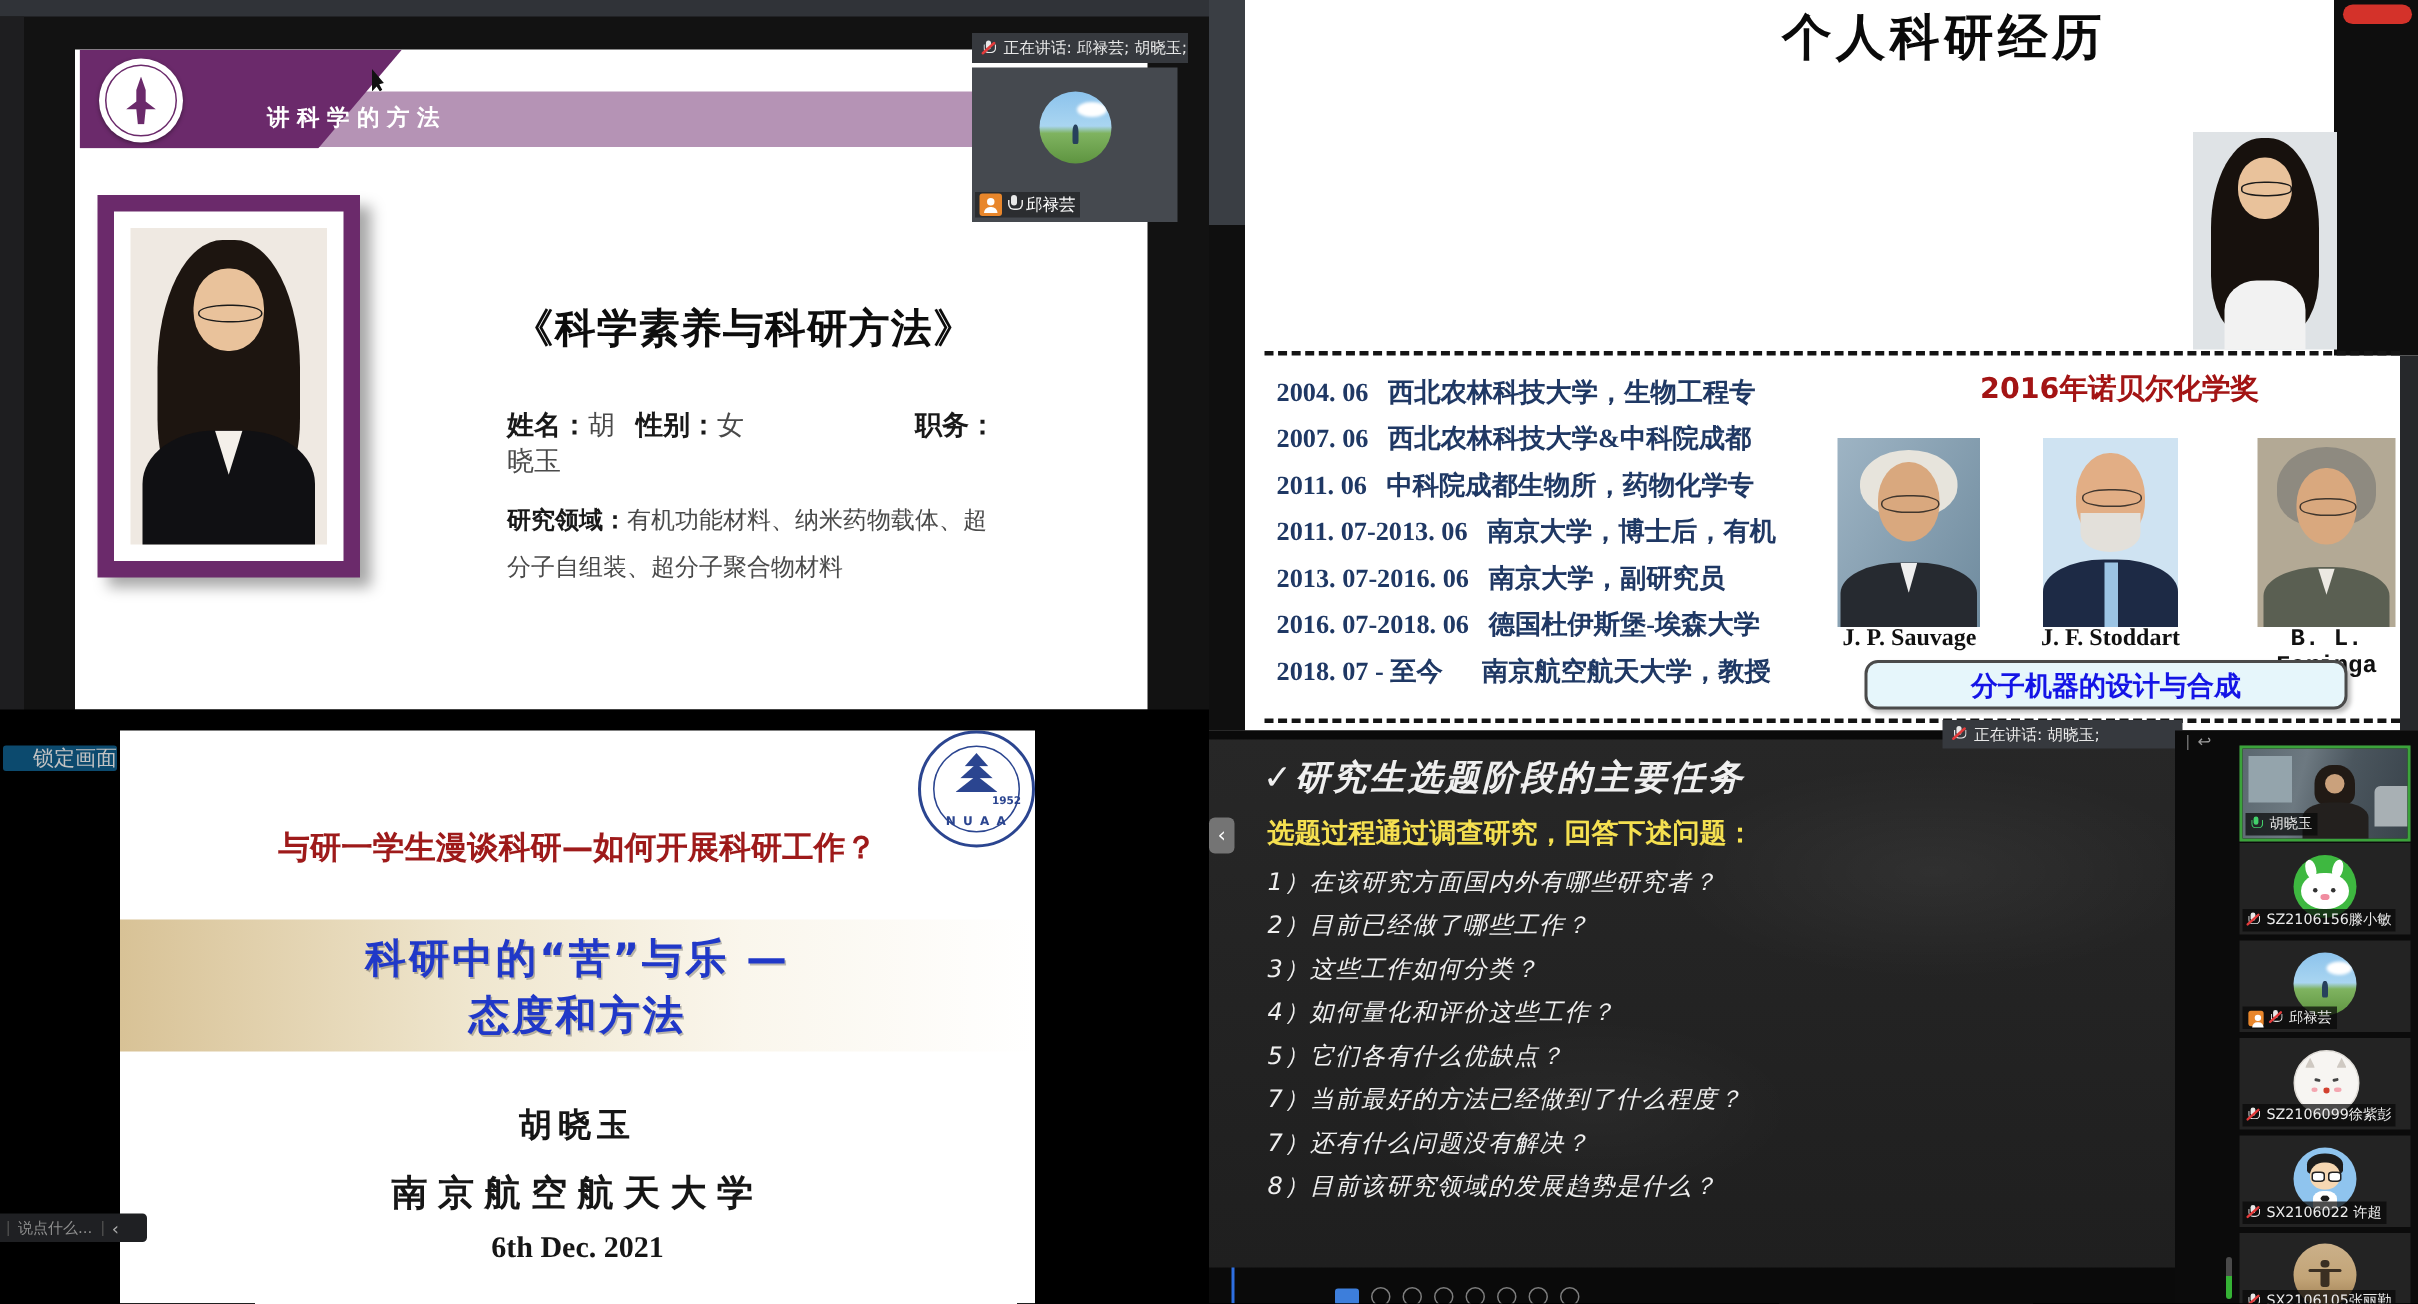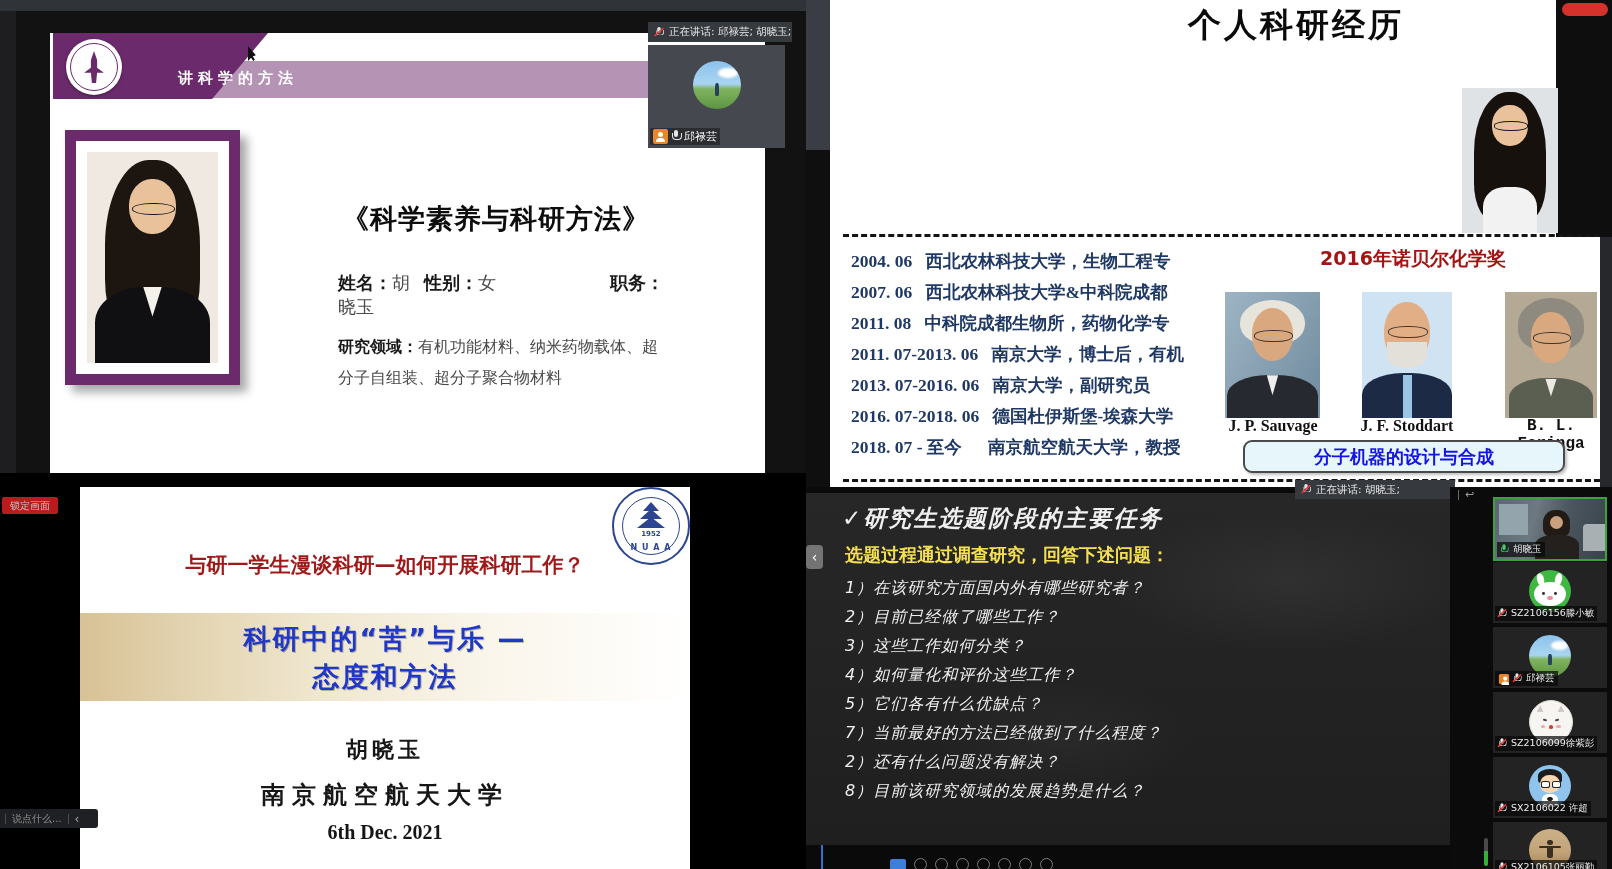--- a/index.html
+++ b/index.html
@@ -56,21 +56,21 @@
   
   .q3-slide{left:80px;top:487px;width:610px;height:382px;background:#fff;}
   .q3-band{position:absolute;left:0;top:126px;width:610px;height:88px;background:linear-gradient(90deg,#D8C296 0%,#EFE6CE 38%,#FAF6EC 68%,#fff 100%);}
   .q3-red{position:absolute;left:0;top:64px;width:100%;text-align:center;color:#9E1A1A;font-weight:800;font-size:21px;}
   .q3-blue{position:absolute;width:100%;text-align:center;color:#2038C8;font-weight:800;font-size:27px;letter-spacing:2px;text-shadow:1px 1px 0 rgba(0,0,0,.25);}
   .q3-black{position:absolute;width:100%;text-align:center;color:#161616;font-weight:700;}
   .nuaa{position:absolute;left:532px;top:0;width:74px;height:74px;background:#fff;border:2.5px solid #2B4590;border-radius:50%;}
   .nuaa::before{content:'';position:absolute;inset:8px;border:1px solid #2B4590;border-radius:50%;}
   .nuaa span{position:absolute;left:50%;transform:translateX(-50%);background:#2B4590;clip-path:polygon(50% 0,100% 100%,0 100%);}
   .nuaa em{position:absolute;width:100%;text-align:center;font-style:normal;color:#2B4590;}
-  .pill{position:absolute;background:#b91c1c;color:#c3c3c3;font-size:10px;display:flex;align-items:center;justify-content:center;border-radius:2px;}
+  .pill{position:absolute;background:#0c4a6e;color:#c3c3c3;font-size:14px;display:flex;align-items:center;justify-content:center;border-radius:2px;padding-left:20px;}
   .chatbar{position:absolute;left:0;top:809px;width:88px;height:19px;background:#1f2023;border-radius:0 3px 3px 0;display:flex;align-items:center;gap:6px;padding:0 5px;color:#8f8f8f;font-size:10px;}
   .chatbar .div{width:1px;height:10px;background:#4a4a4a;}
   
   .board{position:absolute;left:806px;top:493px;width:644px;height:352px;color:#efefef;
     background:radial-gradient(ellipse 300px 120px at 75% 25%,rgba(255,255,255,.05),transparent 60%),
                radial-gradient(ellipse 220px 100px at 40% 70%,rgba(255,255,255,.035),transparent 60%),
                linear-gradient(#272727,#1f1f1f);}
   .board .hd{position:absolute;left:36px;top:10px;font-size:23px;font-weight:700;font-style:italic;letter-spacing:2px;}
   .board .sub{position:absolute;left:39px;top:50px;font-size:18px;font-weight:700;color:#F5E050;}
   .board .qs{position:absolute;left:39px;top:80px;font-size:16px;font-style:italic;line-height:29px;letter-spacing:1px;}
@@ -173,21 +173,21 @@
       <span style="left:31%;top:12%;width:38%;height:28%;background:#E9C29B;border-radius:48%;"></span>
       <span style="left:33%;top:23%;width:34%;height:5%;border:1px solid #1a1a1a;border-radius:45%;"></span>
       <span style="left:22%;top:68%;width:56%;height:34%;background:#f2f2f2;border-radius:40% 40% 0 0;"></span>
     </div>
 
     <div class="dashline" style="left:37px;top:234px;width:757px;"></div>
 
     <div class="abs" style="left:45px;top:246px;width:340px;height:220px;overflow:hidden;">
       <div class="tl-row">2004. 06   西北农林科技大学，生物工程专</div>
       <div class="tl-row">2007. 06   西北农林科技大学&amp;中科院成都</div>
-      <div class="tl-row">2011. 08   中科院成都生物所，药物化学专</div>
+      <div class="tl-row">2011. 06   中科院成都生物所，药物化学专</div>
       <div class="tl-row">2011. 07-2013. 06   南京大学，博士后，有机</div>
       <div class="tl-row">2013. 07-2016. 06   南京大学，副研究员</div>
       <div class="tl-row">2016. 07-2018. 06   德国杜伊斯堡-埃森大学</div>
       <div class="tl-row">2018. 07 - 至今      南京航空航天大学，教授</div>
     </div>
 
     <div class="nobel-title" style="left:477px;top:246px;">2016年诺贝尔化学奖</div>
 
     <div class="portrait" style="left:419px;top:292px;width:95px;height:126px;background:linear-gradient(120deg,#9eb4c4,#6f8b9e);">
       <span style="left:16%;top:6%;width:68%;height:36%;background:#e7e4dc;border-radius:50% 50% 45% 45%;"></span>
@@ -222,21 +222,21 @@
   <div class="abs" style="left:0;top:473px;width:806px;height:396px;background:#000;">
     <div class="pill" style="left:2px;top:24px;width:56px;height:17px;">
       <span>锁定画面</span>
     </div>
 
     <div class="abs q3-slide" style="left:80px;top:14px;">
       <div class="nuaa">
         <span style="top:13px;width:16px;height:9px;"></span>
         <span style="top:20px;width:22px;height:10px;"></span>
         <span style="top:28px;width:28px;height:11px;"></span>
-        <em style="top:41px;font-size:7px;font-weight:700;">1952</em>
+        <em style="top:41px;font-size:7px;font-weight:700;padding-left:20px;">1952</em>
         <em style="top:54px;font-size:8px;font-weight:700;letter-spacing:1px;">N U A A</em>
       </div>
       <div class="q3-red">与研一学生漫谈科研—如何开展科研工作？</div>
       <div class="q3-band"></div>
       <div class="q3-blue" style="top:134px;">科研中的“苦”与乐 —</div>
       <div class="q3-blue" style="top:172px;">态度和方法</div>
       <div class="q3-black" style="top:248px;font-size:22px;letter-spacing:4px;">胡晓玉</div>
       <div class="q3-black" style="top:292px;font-size:24px;letter-spacing:7px;">南京航空航天大学</div>
       <div class="q3-black" style="top:334px;font-size:20px;font-family:'Liberation Serif',serif;">6th Dec. 2021</div>
     </div>
@@ -267,21 +267,21 @@
   <div class="board">
     <div class="hd">✓研究生选题阶段的主要任务</div>
     <div class="sub">选题过程通过调查研究，回答下述问题：</div>
     <div class="qs">
       <div>1）在该研究方面国内外有哪些研究者？</div>
       <div>2）目前已经做了哪些工作？</div>
       <div>3）这些工作如何分类？</div>
       <div>4）如何量化和评价这些工作？</div>
       <div>5）它们各有什么优缺点？</div>
       <div>7）当前最好的方法已经做到了什么程度？</div>
-      <div>2）还有什么问题没有解决？</div>
+      <div>7）还有什么问题没有解决？</div>
       <div>8）目前该研究领域的发展趋势是什么？</div>
     </div>
   </div>
 
   <div class="navchev">
       <span>‹</span>
     </div>
 
   <div class="speakbar" style="left:1295px;top:480px;width:148px;height:19px;font-size:10.5px;">
     <span class="mic" style="transform:scale(.85);">

